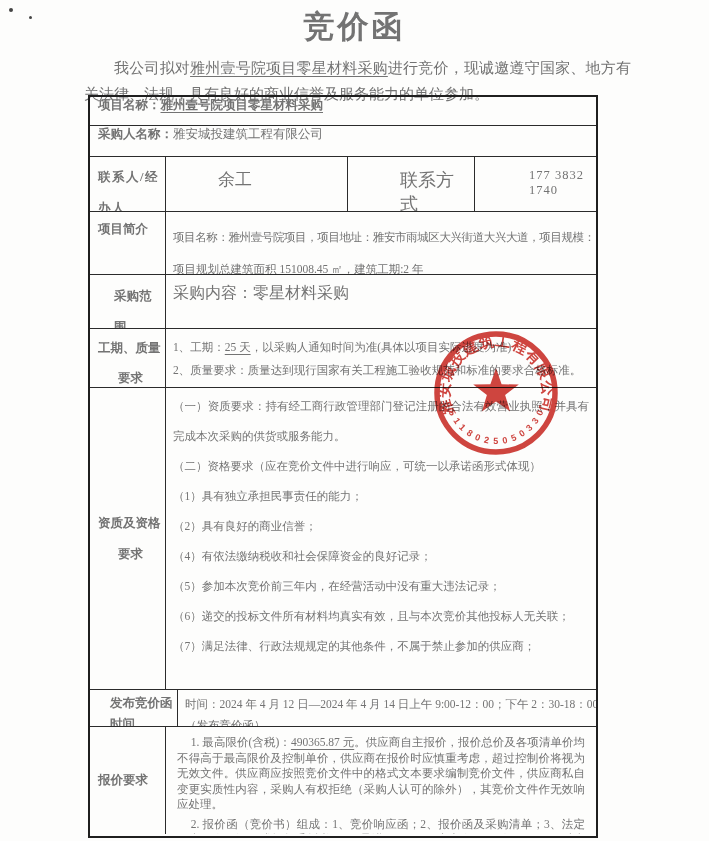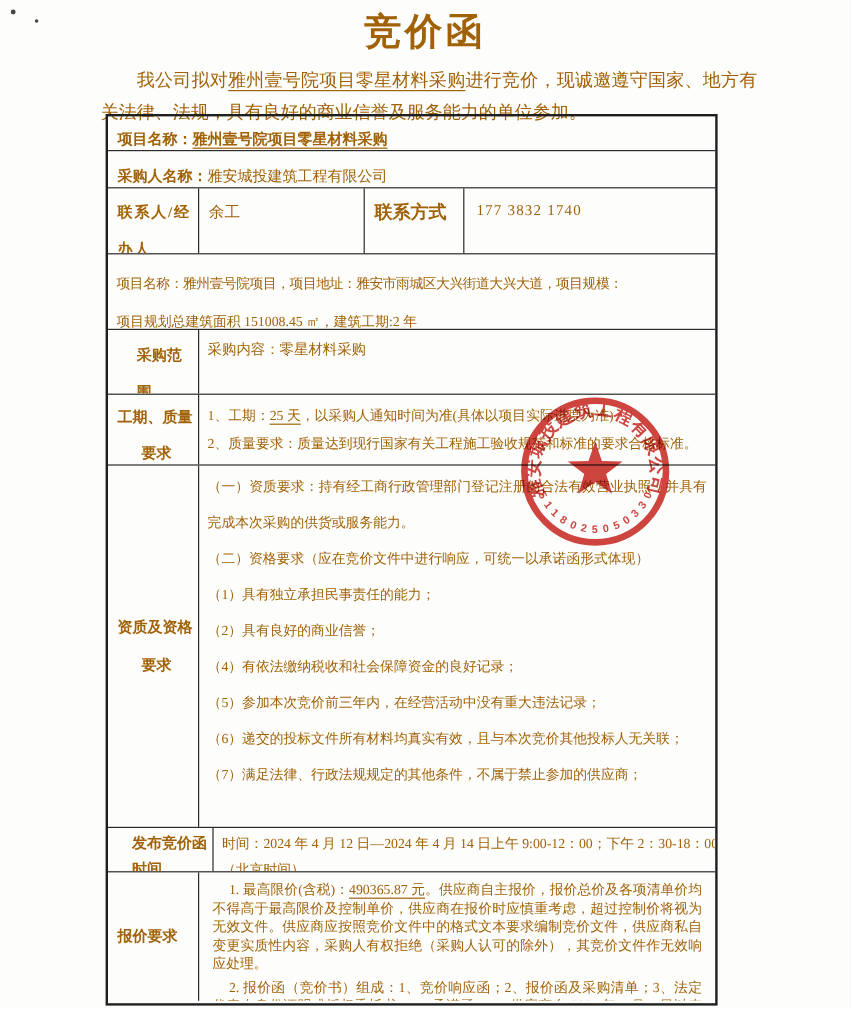--- a/index.html
+++ b/index.html
@@ -1,50 +1,50 @@
 <!DOCTYPE html>
 <html><head>
 <meta charset="utf-8">
 <style>
   html,body{margin:0;padding:0;background:#e9e9e9;}
   .page{position:relative;width:709px;height:841px;background:#fdfdfc;overflow:hidden;
-        font-family:"Liberation Serif","DejaVu Serif",serif;color:#a16207;}
+        font-family:"Liberation Serif","DejaVu Serif",serif;color:#737373;}
   .speck{position:absolute;background:#444;border-radius:50%;}
   .doc-title{position:absolute;top:6px;left:0;width:100%;text-align:center;
              font-size:31px;font-weight:bold;letter-spacing:3px;}
   .intro{position:absolute;top:40px;left:84px;width:547px;font-size:15px;
          line-height:26px;text-indent:2em;text-align:justify;}
   .u{text-decoration:underline;text-underline-offset:3px;}
   .bold{font-weight:bold;}
 
   .tbl{position:absolute;left:88px;top:95px;width:510px;height:743px;
        border:2px solid #1f1f1f;box-sizing:border-box;background:transparent;}
   .row{display:flex;box-sizing:border-box;border-bottom:1px solid #2b2b2b;}
   .row:last-child{border-bottom:none;}
   .cell{box-sizing:border-box;overflow:hidden;}
   .brd-r{border-right:1px solid #2b2b2b;}
   .lblcol{width:76px;flex:0 0 76px;font-weight:bold;font-size:12.5px;
           padding:0 2px 0 8px;}
   .cnt{flex:1;font-size:11.5px;padding:0 7px 0 7px;}
   .line{white-space:nowrap;}
   .tight{letter-spacing:-0.4px;}
-  .fw{display:flex;align-items:flex-end;font-size:12.5px;padding-left:8px;}
+  .fw{display:flex;align-items:flex-start;font-size:12.5px;padding-left:8px;}
 
   .r1{height:29px;}
   .r2{height:31px;}
-  .r3{height:55px;}
+  .r3{height:55px;gap:44px;}
   .r4{height:63px;}
   .r5{height:54px;}
   .r6{height:59px;}
   .r7{height:302px;}
   .r8{height:37px;padding-left:12px;}
   .r9{height:107px;}
 
-  .contact-name{width:138px;flex:0 0 138px;font-size:13px;padding:11px 6px 0 8px;}
-  .contact-lbl{width:83px;flex:0 0 83px;font-weight:bold;font-size:15px;padding:11px 4px 0 8px;}
+  .contact-name{width:138px;flex:0 0 138px;font-size:17px;padding:11px 6px 0 8px;}
+  .contact-lbl{width:83px;flex:0 0 83px;font-weight:normal;font-size:18px;padding:11px 4px 0 8px;}
   .contact-phone{flex:1;font-size:12.5px;padding:11px 6px 0 10px;letter-spacing:1px;}
 
   .lbl-2line .l1,.lbl-2line .l2{line-height:31px;}
   .lbl-center{display:flex;flex-direction:column;justify-content:center;}
   .tc{text-align:center;}
   .qual p{margin:0;line-height:30px;text-align:justify;}
   .quote-cnt p{margin:4px;line-height:15.5px;text-align:justify;text-indent:1.2em;}
   .quote-cnt{font-size:11.5px;padding-top:4px;}
   .quote-lbl{display:flex;align-items:center;}
 
@@ -80,32 +80,33 @@
       <div class="cell lblcol brd-r" style="padding-top:5px;line-height:31px;letter-spacing:1.5px;">
         <div>联系人/经</div>
         <div>办人</div>
       </div>
       <div class="cell contact-name brd-r">余工</div>
       <div class="cell contact-lbl brd-r">联系方式</div>
       <div class="cell contact-phone">177 3832 1740</div>
     </div>
 
     <div class="row r4">
+      <div class="cell lblcol brd-r" style="padding-top:9px;">项目简介</div>
       <div class="cell cnt" style="padding-top:9px;line-height:32px;">
         <div class="line tight">项目名称：雅州壹号院项目，项目地址：雅安市雨城区大兴街道大兴大道，项目规模：</div>
         <div class="line">项目规划总建筑面积 151008.45 ㎡，建筑工期:2 年</div>
       </div>
     </div>
 
     <div class="row r5">
       <div class="cell lblcol brd-r lbl-2line" style="padding-top:6px;padding-left:24px;">
         <div class="l1">采购范围、</div>
         <div class="l2">要求描述</div>
       </div>
-      <div class="cell cnt" style="padding-top:8px;font-size:12px;">采购内容：零星材料采购</div>
+      <div class="cell cnt" style="padding-top:8px;font-size:16px;">采购内容：零星材料采购</div>
     </div>
 
     <div class="row r6">
       <div class="cell lblcol brd-r" style="padding-top:4px;line-height:30px;">
         <div>工期、质量</div>
         <div class="tc">要求</div>
       </div>
       <div class="cell cnt" style="padding-top:7px;line-height:23px;">
         <div class="line"><span>1、工期：</span><span class="u">25 天</span><span>，以采购人通知时间为准(具体以项目实际进度为准)</span></div>
         <div class="line">2、质量要求：质量达到现行国家有关工程施工验收规范和标准的要求合格标准。</div>
@@ -129,21 +130,21 @@
       </div>
     </div>
 
     <div class="row r8">
       <div class="cell lblcol brd-r" style="padding-top:3px;line-height:21px;">
         <div>发布竞价函</div>
         <div>时间</div>
       </div>
       <div class="cell cnt" style="padding-top:4px;line-height:21px;">
         <div class="line">时间：2024 年 4 月 12 日—2024 年 4 月 14 日上午 9:00-12：00；下午 2：30-18：00</div>
-        <div class="line">（北京时间）。</div>
+        <div class="line">（发布竞价函）。</div>
       </div>
     </div>
 
     <div class="row r9">
       <div class="cell lblcol brd-r quote-lbl">报价要求</div>
       <div class="cell cnt quote-cnt">
         <p><span>1. 最高限价(含税)：</span><span class="u">490365.87 元</span><span>。供应商自主报价，报价总价及各项清单价均不得高于最高限价及控制单价，供应商在报价时应慎重考虑，超过控制价将视为无效文件。供应商应按照竞价文件中的格式文本要求编制竞价文件，供应商私自变更实质性内容，采购人有权拒绝（采购人认可的除外），其竞价文件作无效响应处理。</span></p>
         <p>2. 报价函（竞价书）组成：1、竞价响应函；2、报价函及采购清单；3、法定代表人身份证明或授权委托书；4、承诺函；5、供应商自 2021 年 1 月 1 日以来至今（含2021 年 1 月 1 日，以签订合同时间为准）签订的与本次采购内容有关且金额不低于</p>
       </div>
     </div>

